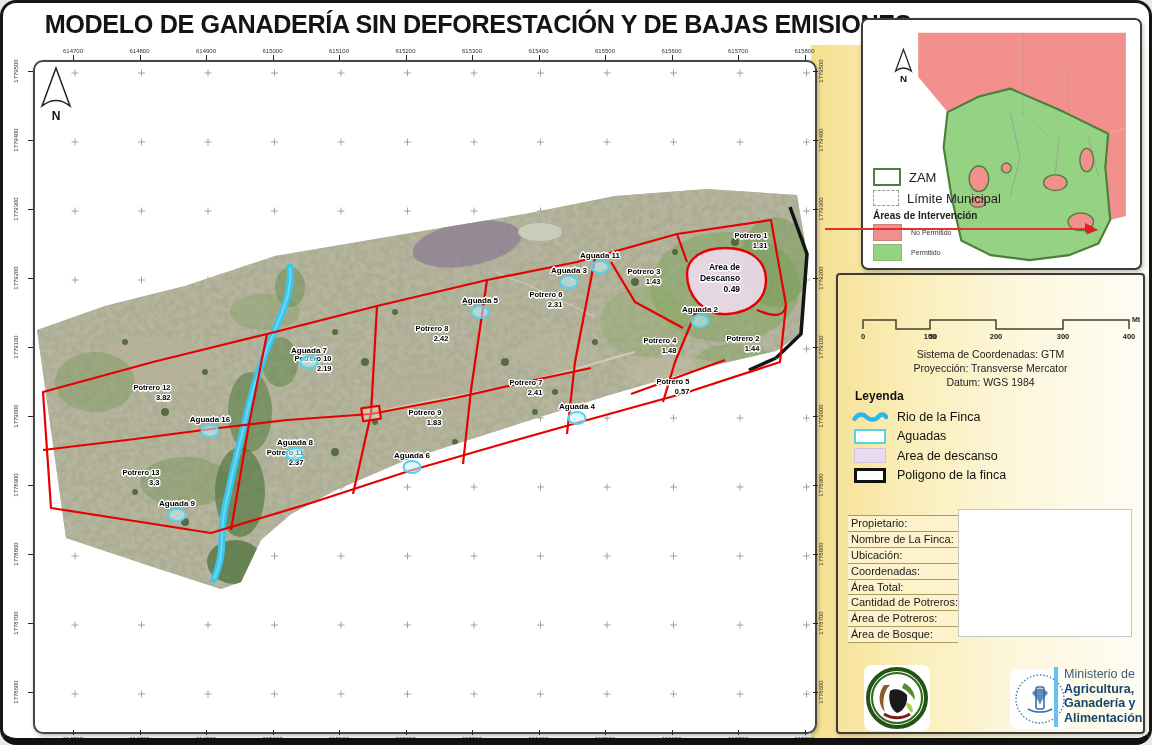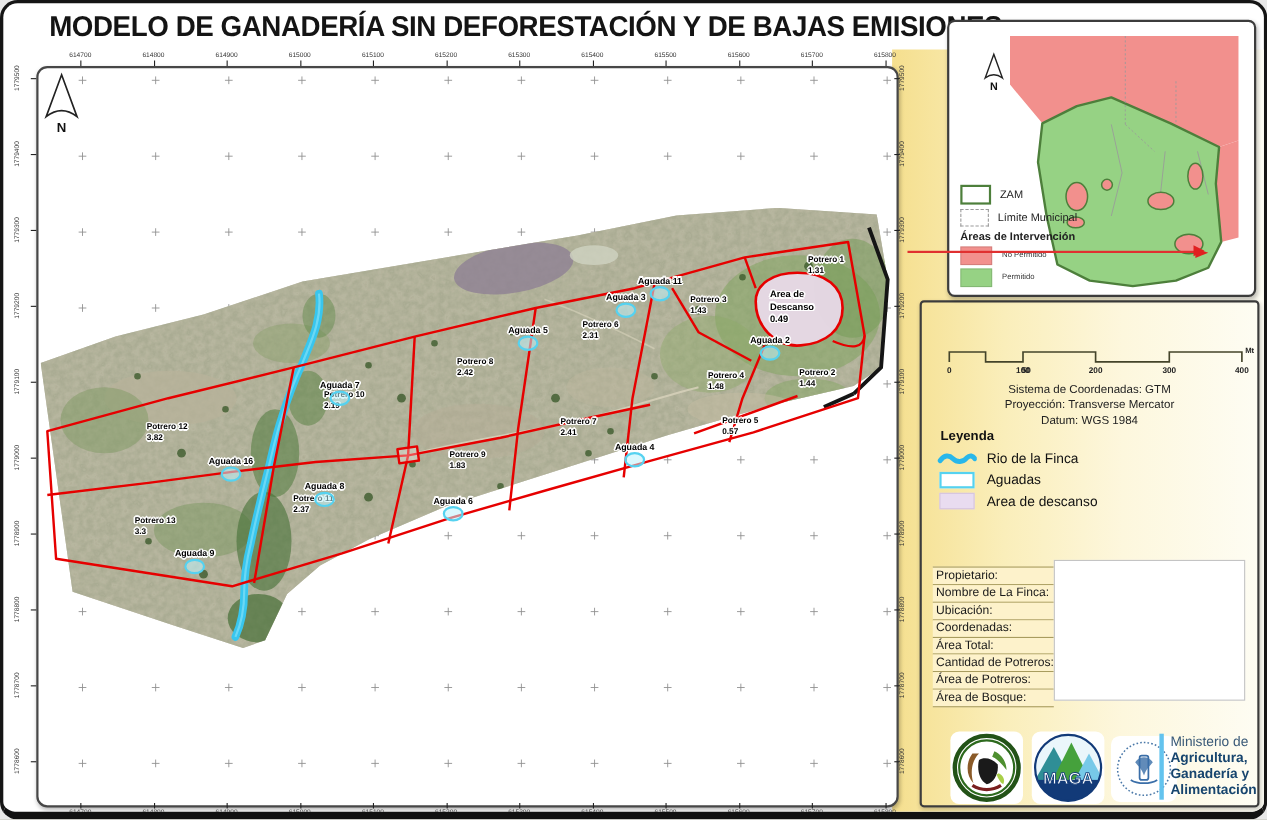--- a/index.html
+++ b/index.html
@@ -10,36 +10,36 @@
   .page-title{position:absolute;left:30px;top:6px;width:780px;text-align:center;font-size:26px;
         font-weight:bold;color:#141414;letter-spacing:-0.4px;transform:scaleX(.97);white-space:nowrap;}
   
   .map-panel{position:absolute;left:30px;top:57px;width:780px;height:670px;background:#fff;
         border:2px solid #474747;border-radius:10px;box-shadow:1px 2px 4px rgba(0,0,0,.28);overflow:hidden;}
   .map-panel svg{position:absolute;left:0;top:0;}
   .tick-label{position:absolute;font-size:6px;color:#333;transform:translate(-50%,-50%);white-space:nowrap;z-index:5;}
   .tick-label.vert{transform:translate(-50%,-50%) rotate(-90deg);}
   .tick-mark{position:absolute;background:#222;z-index:5;}
   .map-overlay{position:absolute;left:30px;top:57px;width:780px;height:670px;pointer-events:none;z-index:6;}
-  .p-label,.a-label,.r-label{position:absolute;transform:translate(-50%,-50%);text-align:left;
+  .p-label,.a-label,.r-label{position:absolute;transform:translate(-50%,-50%);text-align:right;
         font-weight:bold;color:#000;line-height:1.3;white-space:nowrap;
         text-shadow:-1px -1px 0 #fff,1px -1px 0 #fff,-1px 1px 0 #fff,1px 1px 0 #fff,0 -1.5px 0 #fff,0 1.5px 0 #fff,-1.5px 0 0 #fff,1.5px 0 0 #fff;}
   .p-label{font-size:7.5px;}
   .a-label{font-size:8px;}
   .r-label{font-size:8.5px;}
   .aguada-dot{position:absolute;width:15px;height:10px;border:2px solid #55d2f0;border-radius:50%;
         background:rgba(190,242,252,.55);transform:translate(-50%,-50%);}
   
   .inset-panel{position:absolute;left:858px;top:15px;width:277px;height:248px;background:#fff;
         border:2.5px solid #3c3c3c;border-radius:7px;box-shadow:1px 2px 4px rgba(0,0,0,.25);overflow:hidden;z-index:10;}
   .inset-legend{position:absolute;left:10px;top:148px;z-index:12;}
   .ileg-row{display:flex;align-items:center;margin-bottom:4px;}
   .ileg-swatch{width:24px;height:14px;background:#fff;border:2px solid #4d7f3b;margin-right:8px;flex:none;}
   .ileg-swatch.dashed{border:1.4px dashed #9a9a9a;}
-  .ileg-label{font-size:10px;color:#222;}
+  .ileg-label{font-size:13px;color:#222;}
   .ileg-header{font-size:10px;font-weight:bold;color:#222;margin:3px 0 3px 0;}
   .ileg-small-row{display:flex;align-items:center;margin-bottom:3px;}
   .ileg-small-swatch{width:27px;height:15px;margin-right:9px;flex:none;border:1px solid rgba(0,0,0,.12);}
   .ileg-small-label{font-size:7px;color:#333;}
   .red-link-line{position:absolute;left:822px;top:225px;width:262px;height:1.6px;background:#e03030;z-index:30;}
   .red-link-marker{position:absolute;left:1082px;top:220px;width:0;height:0;border-top:5px solid transparent;
         border-bottom:5px solid transparent;border-left:10px solid #e02020;z-index:31;}
   
   .sidebar{position:absolute;left:833px;top:270px;width:309px;height:461px;border:2.5px solid #3c3c3c;
         border-radius:4px;box-sizing:border-box;z-index:8;box-shadow:1px 2px 4px rgba(0,0,0,.2);}
@@ -431,20 +431,26 @@
             <div class="leg-box aguada"></div>
           </div>
           <div class="leg-label">Aguadas</div>
         </div>
         <div class="leg-row">
           <div class="leg-sym">
             <div class="leg-box rest"></div>
           </div>
           <div class="leg-label">Area de descanso</div>
         </div>
+        <div class="leg-row">
+          <div class="leg-sym">
+            <div class="leg-box poligono"></div>
+          </div>
+          <div class="leg-label">Poligono de la finca</div>
+        </div>
       </div>
 
     <div class="info-table" id="info-table">
         <div class="info-row">Propietario:</div>
         <div class="info-row">Nombre de La Finca:</div>
         <div class="info-row">Ubicación:</div>
         <div class="info-row">Coordenadas:</div>
         <div class="info-row">Área Total:</div>
         <div class="info-row">Cantidad de Potreros:</div>
         <div class="info-row">Área de Potreros:</div>
@@ -457,38 +463,20 @@
         <svg width="66" height="66" viewBox="0 0 66 66">
           <circle cx="33" cy="33" r="29" fill="#ffffff" stroke="#235317" stroke-width="4"></circle>
           <circle cx="33" cy="33" r="25" fill="none" stroke="#2d6a1d" stroke-width="2"></circle>
           <path d="M20,20 C14,28 14,40 21,47 C18,38 19,27 26,20 Z" fill="#8a5a28"></path>
           <path d="M26,26 C24,34 26,44 33,48 C40,46 44,38 43,30 C38,24 30,23 26,26 Z" fill="#1a1a1a"></path>
           <path d="M40,18 C47,21 51,28 51,35 C47,30 43,25 38,23 Z" fill="#4e8f2f"></path>
           <path d="M44,38 C48,40 50,44 48,48 C45,46 43,42 42,39 Z" fill="#a9cf48"></path>
           <path d="M20,49 C28,54 38,54 46,49" fill="none" stroke="#7a1f1f" stroke-width="3"></path>
         </svg>
       </div>
-      <div class="logo-tile" style="left:88px">
-        <svg width="66" height="66" viewBox="0 0 66 66">
-          <defs>
-              <clipPath id="magaClip">
-                <circle cx="33" cy="33" r="30"></circle>
-              </clipPath>
-            </defs>
-          <g clip-path="url(#magaClip)">
-            <rect x="0" y="0" width="66" height="66" fill="#eaf6fb"></rect>
-            <path d="M2,46 L20,14 L34,40 Z" fill="#2f8e96"></path>
-            <path d="M18,46 L36,10 L52,42 Z" fill="#45a13c"></path>
-            <path d="M38,46 L52,20 L66,46 Z" fill="#77c9e8"></path>
-            <rect x="0" y="44" width="66" height="22" fill="#123a78"></rect>
-          </g>
-          <circle cx="33" cy="33" r="30" fill="none" stroke="#123a78" stroke-width="2"></circle>
-          <text x="33" y="48" text-anchor="middle" font-size="15" font-weight="bold" fill="#ffffff" stroke="#123a78" stroke-width="0.8" font-family="Liberation Sans, sans-serif">MAGA</text>
-        </svg>
-      </div>
       <div class="logo-tile" style="left:160px;width:60px;height:60px;top:4px">
         <svg width="60" height="60" viewBox="0 0 60 60">
           <circle cx="30" cy="30" r="28" fill="#ffffff"></circle>
           <circle cx="30" cy="30" r="24" fill="none" stroke="#4a78a8" stroke-width="1.4" stroke-dasharray="1.5 1.9"></circle>
           <rect x="26" y="18" width="8" height="22" rx="2" fill="none" stroke="#3a6ea8" stroke-width="1.6"></rect>
           <path d="M22,24 C26,18 34,18 38,24 C35,28 32,30 30,36 C28,30 25,28 22,24 Z" fill="#3a6ea8" opacity="0.8"></path>
           <path d="M18,40 C24,44 36,44 42,40" fill="none" stroke="#3a6ea8" stroke-width="1.6"></path>
         </svg>
       </div>
       <div class="ministry">

